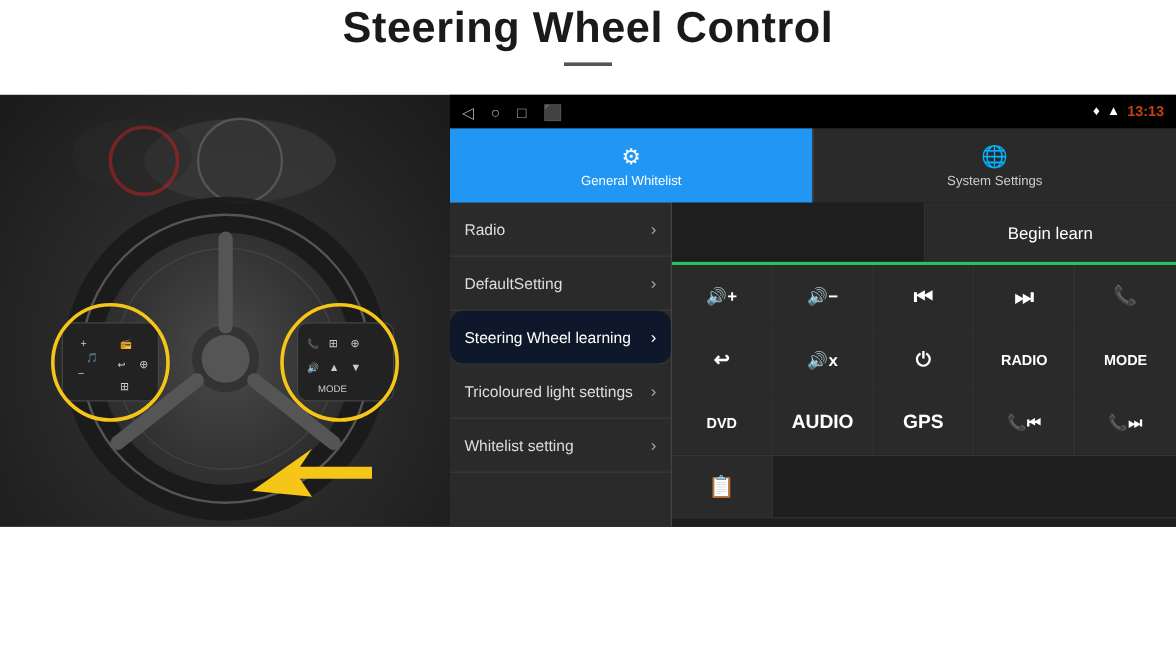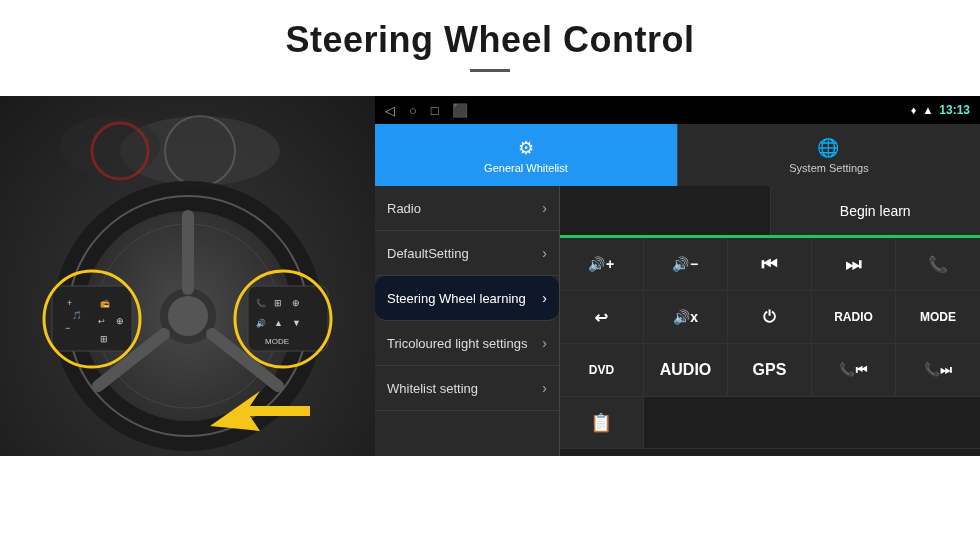--- a/index.html
+++ b/index.html
@@ -7,21 +7,21 @@
       width: 980px;
       height: 549px;
       background: #fff;
       font-family: Arial, sans-serif;
       overflow: hidden;
     }
 
     
     .header {
       text-align: center;
-      padding: 19px 60px 12px;
+      padding: 2px 60px 12px;
     }
     .header h1 {
       font-size: 36px;
       font-weight: 900;
       color: #1a1a1a;
       letter-spacing: 0.5px;
     }
     .header-divider {
       width: 40px;
       height: 3px;
@@ -297,21 +297,21 @@
     <div class="status-bar">
       <div class="status-bar-left">
         <span class="nav-icon">◁</span>
         <span class="nav-icon">○</span>
         <span class="nav-icon">□</span>
         <span class="nav-icon">⬛</span>
       </div>
       <div class="status-bar-right">
         <span style="color:#fff;font-size:11px;">♦</span>
         <span style="color:#fff;font-size:11px;">▲</span>
-        <span style="color:#5eead4;font-size:12px;font-weight:bold;">13:13</span>
+        <span style="color:#c2410c;font-size:12px;font-weight:bold;">13:13</span>
       </div>
     </div>
 
     <div class="tab-bar">
       <div class="tab-active">
         <span class="tab-icon">⚙</span>
         <span>General Whitelist</span>
       </div>
       <div class="tab-inactive">
         <span class="tab-icon">🌐</span>

